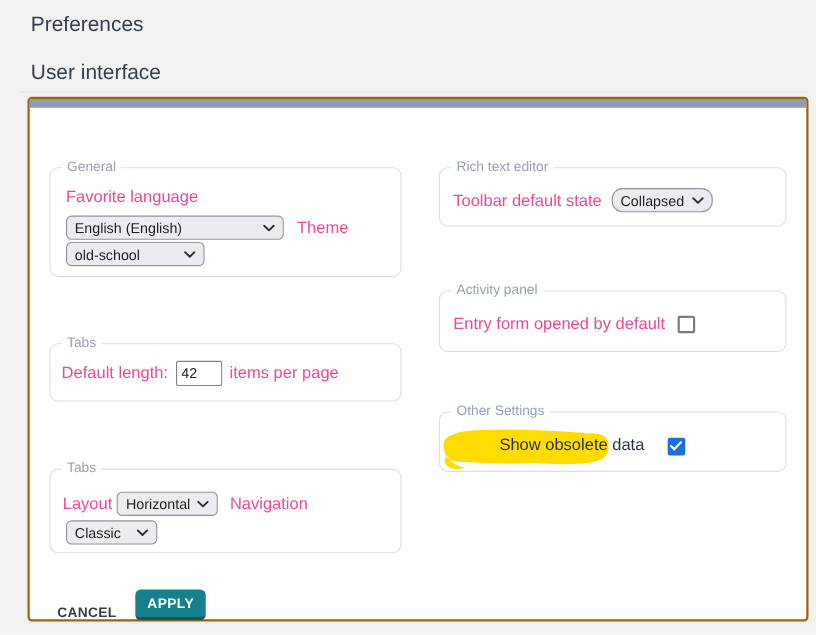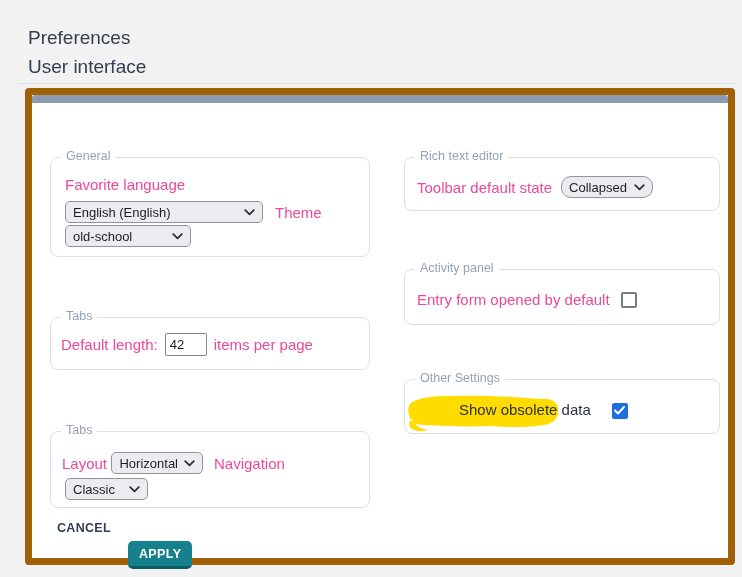--- a/index.html
+++ b/index.html
@@ -4,27 +4,27 @@
 <style>
   * { margin:0; padding:0; box-sizing:border-box; }
   html,body { width:742px; height:577px; }
   body {
     position:relative;
     background:#f2f2f2;
     font-family:"Liberation Sans", sans-serif;
     color:#3b4555;
     overflow:hidden;
   }
-  .h1 { position:absolute; left:28px; top:12px; font-size:19px; font-weight:400; color:#333e4e;margin-top:15px; }
+  .h1 { position:absolute; left:28px; top:12px; font-size:19px; font-weight:400; color:#333e4e; }
   .h2 { position:absolute; left:28px; top:56px; font-size:19px; font-weight:400; color:#333e4e; }
   .hdr-divider { position:absolute; left:18px; top:83px; width:717px; height:1px; background:#e0e3e7; }
 
   .panel {
     position:absolute; left:25px; top:88px; width:710px; height:477px;
-    background:#ffffff; border:7px solid #a16207; border-radius:4px;
+    background:#ffffff; border:2px solid #a16207; border-radius:4px;
   }
   .panel-bar { position:absolute; top:0; left:0; right:0; height:8px; background:#8d9cb1; border-radius:3px 3px 0 0; }
 
   .fs { position:absolute; border:1px solid #dadfe5; border-radius:8px; background:#fff; }
   .legend { position:absolute; top:-9px; left:10px; background:#fff; padding:0 5px; font-size:12.5px; color:#96a2b3; }
 
   .lbl { font-size:15px; color:#ec4899; }
   .select {
     display:inline-flex; align-items:center; justify-content:space-between;
     background:#ececf0; border:1px solid #93939f; border-radius:5px;
@@ -72,21 +72,21 @@
   .fs-activity .row { position:absolute; left:12px; top:21px; display:flex; align-items:center; gap:11px; }
 
   
   .fs-other { left:372px; top:284px; width:316px; height:55px; }
   .fs-other .row { position:absolute; left:6px; top:17px; display:flex; align-items:center; gap:15px; }
   .hl { position:relative; display:inline-block; padding:4px 6px 5px 4px; }
   .hl .blob { position:absolute; left:-6px; top:-6px; z-index:0; pointer-events:none; }
   .hl .txt { position:relative; z-index:1; color:#2b3240;margin-left:44px; }
 
   
-  .actions { position:absolute; left:25px; top:426px; display:flex; align-items:flex-start; gap:17px; }
+  .actions { position:absolute; left:25px; top:426px; display:flex; align-items:flex-end; gap:17px; }
   .cancel { font-size:12.5px; font-weight:bold; color:#333e4e; letter-spacing:.3px; cursor:pointer; }
   .apply {
     background:#17808d; color:#fff; font-weight:bold; font-size:12.5px; letter-spacing:.4px;
     border:none; border-bottom:3px solid #0c5a66; border-radius:5px;
     padding:6px 11px 5px 11px; cursor:pointer; font-family:"Liberation Sans", sans-serif;margin-top:20px;
   }
 </style>
 </head>
 <body>
 

